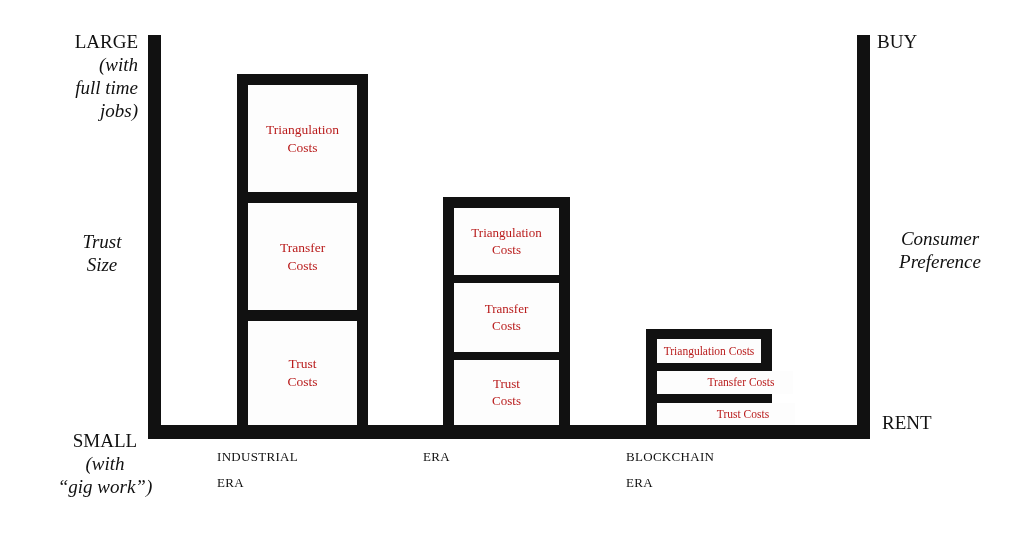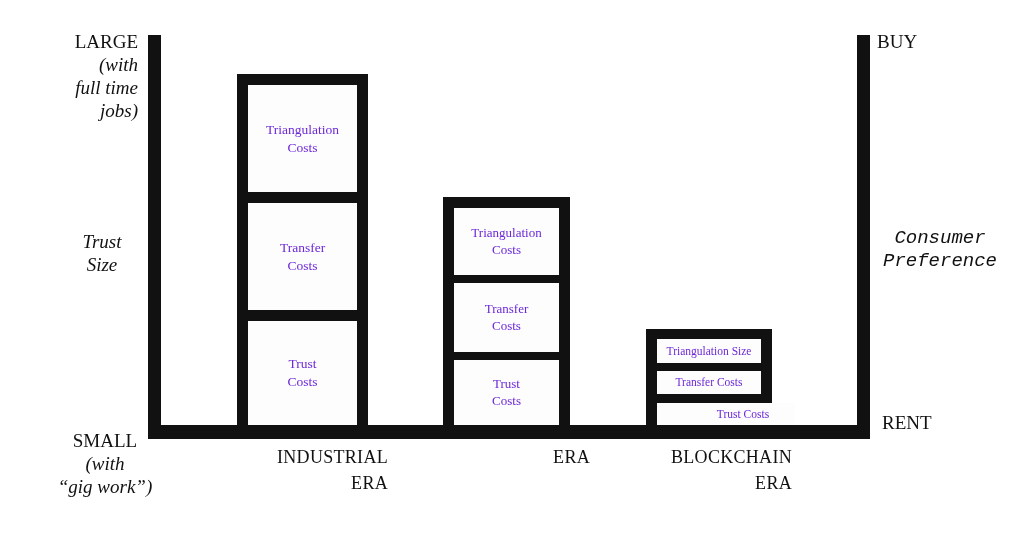--- a/index.html
+++ b/index.html
@@ -16,31 +16,31 @@
     color: #111111;
   }
   .rect { position: absolute; background: #111111; }
   .seg {
     position: absolute;
     background: #fdfdfd;
     display: flex;
     align-items: center;
     justify-content: center;
     text-align: center;
-    color: #6d28d9;
+    color: #b91c1c;
     line-height: 1.3;
   }
   .seg .seg-text div { white-space: nowrap; }
   .axis-label { position: absolute; font-size: 19px; line-height: 23px; }
   .axis-label .it { font-style: italic; }
   .era-label {
     position: absolute;
     top: 444px;
-    text-align: right;
-    font-size: 18px;
+    text-align: left;
+    font-size: 13px;
     line-height: 26px;
     letter-spacing: 0.3px;
   }
   .era-label div { white-space: nowrap; }
 </style>
 </head>
 <body>
 
 <div class="scene">
 
@@ -61,21 +61,21 @@
   </div>
 
   <div class="axis-label" style="left:35px; top:429px; width:140px; text-align:center;">
     <div>SMALL</div>
     <div class="it">(with</div>
     <div class="it">“gig work”)</div>
   </div>
 
   <div class="axis-label" style="left:877px; top:30px;">BUY</div>
 
-  <div class="axis-label" style="left:880px; top:227px; width:120px; text-align:center; font-style:italic;font-family:Liberation Mono, monospace;">
+  <div class="axis-label" style="left:880px; top:227px; width:120px; text-align:center; font-style:italic;">
     <div>Consumer</div>
     <div>Preference</div>
   </div>
 
   <div class="axis-label" style="left:882px; top:411px;">RENT</div>
 
   <div class="rect" style="left:237px; top:74px; width:131px; height:351px;"></div>
   <div class="seg" style="left:248px; top:85px; width:109px; height:107px; font-size:13.5px;">
     <div class="seg-text">
       <div>Triangulation</div>
@@ -111,25 +111,25 @@
   <div class="seg" style="left:454px; top:360px; width:105px; height:65px; font-size:13px;">
     <div class="seg-text">
       <div>Trust</div>
       <div>Costs</div>
     </div>
   </div>
 
   <div class="rect" style="left:646px; top:329px; width:126px; height:96px;"></div>
   <div class="seg" style="left:657px; top:339px; width:104px; height:24px; font-size:11.5px;">
     <div class="seg-text">
-      <div>Triangulation Size</div>
+      <div>Triangulation Costs</div>
       <div></div>
     </div>
   </div>
-  <div class="seg" style="left:657px; top:371px; width:104px; height:23px; font-size:11.5px;">
+  <div class="seg" style="left:657px; top:371px; width:104px; height:23px; font-size:11.5px;padding-left:32px;">
     <div class="seg-text">
       <div>Transfer Costs</div>
       <div></div>
     </div>
   </div>
   <div class="seg" style="left:657px; top:403px; width:104px; height:22px; font-size:11.5px;padding-left:34px;">
     <div class="seg-text">
       <div>Trust Costs</div>
       <div></div>
     </div>

